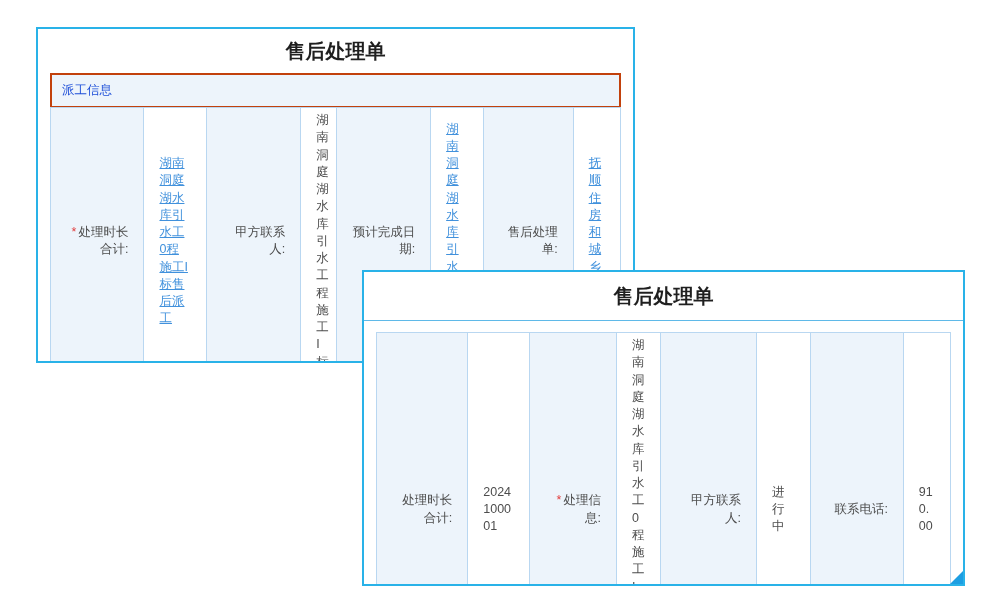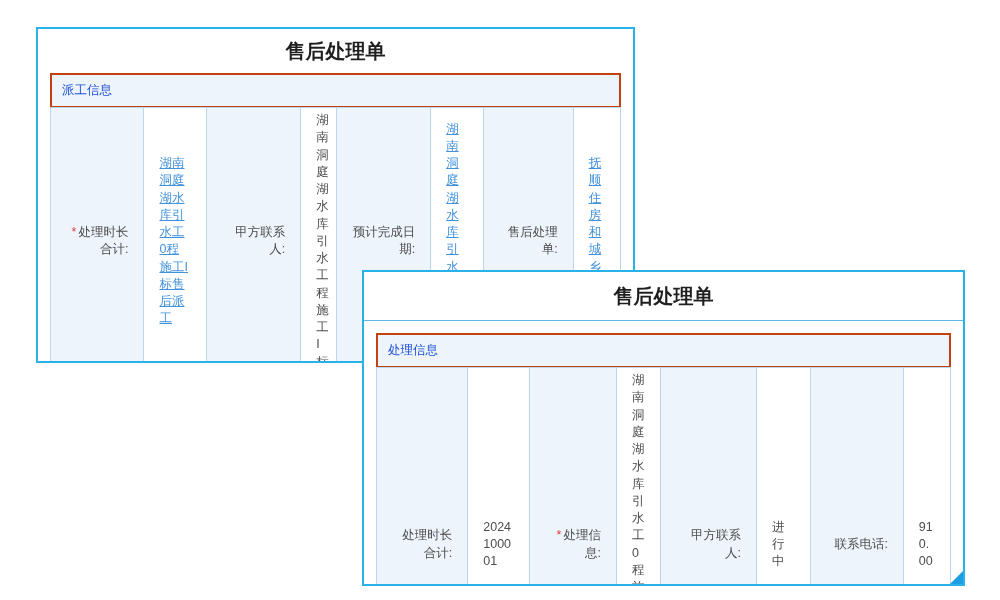--- a/index.html
+++ b/index.html
@@ -62,21 +62,20 @@
       </tr>
 
     </tbody>
       </table>
   </div>
 </div>
 
 <div class="panel" id="panel2">
   <div class="form-title">售后处理单</div>
   <div class="panel-body">
-    <div class="section-bar">处理信息</div>
     <table class="form">
       <colgroup>
         <col style="width:15.9%">
           <col style="width:10.7%">
           <col style="width:15.2%">
           <col style="width:7.6%">
         <col style="width:16.8%">
           <col style="width:9.5%">
           <col style="width:16.1%">
           <col style="width:8.2%">

